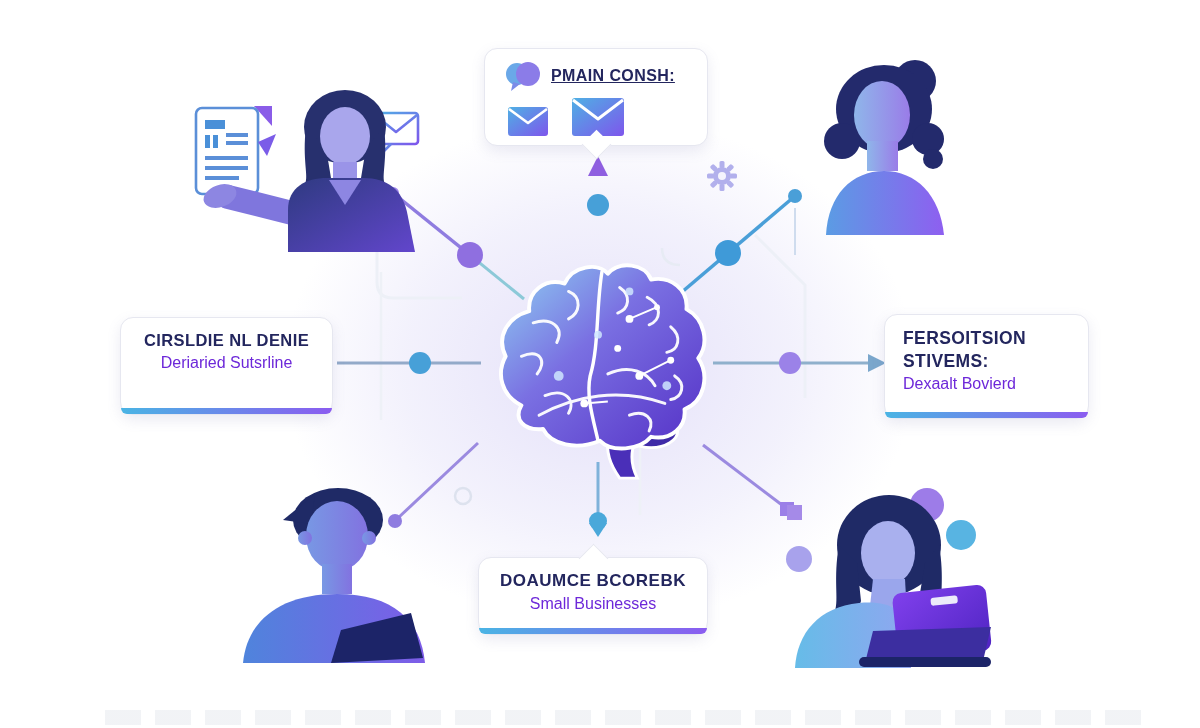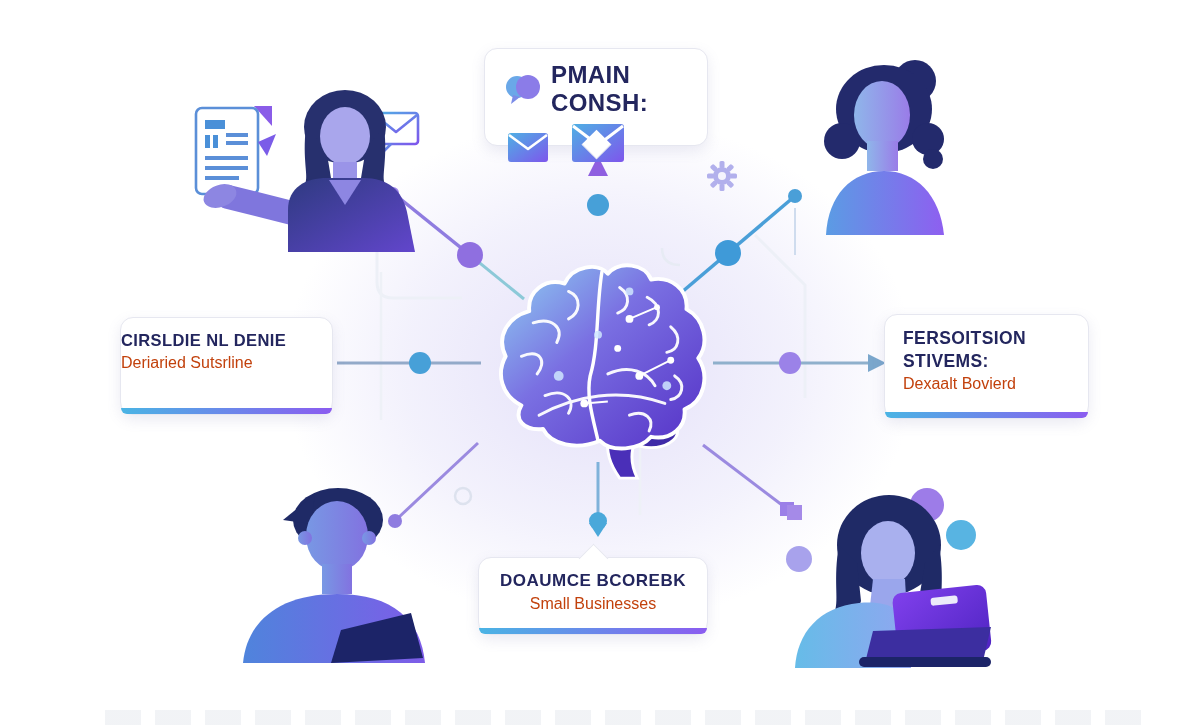--- a/index.html
+++ b/index.html
@@ -28,26 +28,26 @@
     position:absolute;left:50%;bottom:-10px;width:20px;height:20px;margin-left:-10px;
     background:#fff;transform:rotate(45deg);
     border-right:1px solid #e6e7f0;border-bottom:1px solid #e6e7f0;
   }
   .tail-up{
     position:absolute;left:50%;top:-10px;width:20px;height:20px;margin-left:-10px;
     background:#fff;transform:rotate(45deg);
     border-left:1px solid #e6e7f0;border-top:1px solid #e6e7f0;
   }
   .title{color:#23265e;font-weight:bold;letter-spacing:.4px;}
-  .subtitle{color:#c2410c;}
+  .subtitle{color:#6d28d9;}
   #top-card{left:484px;top:48px;width:222px;height:96px;}
   #top-card .row1{display:flex;align-items:center;gap:10px;padding:12px 0 0 20px;}
-  #top-card .t{font-size:24px;}
+  #top-card .t{font-size:16px;text-decoration:underline;}
   #top-card .row2{display:flex;align-items:flex-end;gap:22px;padding:6px 0 0 22px;}
-  #left-card{left:120px;top:317px;width:211px;height:96px;}
+  #left-card{left:120px;top:317px;width:211px;height:96px;text-align:center;}
   #left-card .t{font-size:16.5px;line-height:21px;padding-top:12px;}
   #left-card .t2{font-size:16.5px;line-height:21px;}
   #left-card .s{font-size:16px;padding-top:3px;}
   #right-card{left:884px;top:314px;width:203px;height:103px;}
   #right-card .t{font-size:17.5px;line-height:23px;padding:12px 0 0 18px;}
   #right-card .t2{font-size:17.5px;line-height:23px;padding-left:18px;}
   #right-card .s{font-size:16px;padding:2px 0 0 18px;}
   #bottom-card{left:478px;top:557px;width:228px;height:76px;text-align:center;}
   #bottom-card .t{font-size:17px;padding-top:13px;letter-spacing:.5px;}
   #bottom-card .s{font-size:16px;padding-top:4px;}

